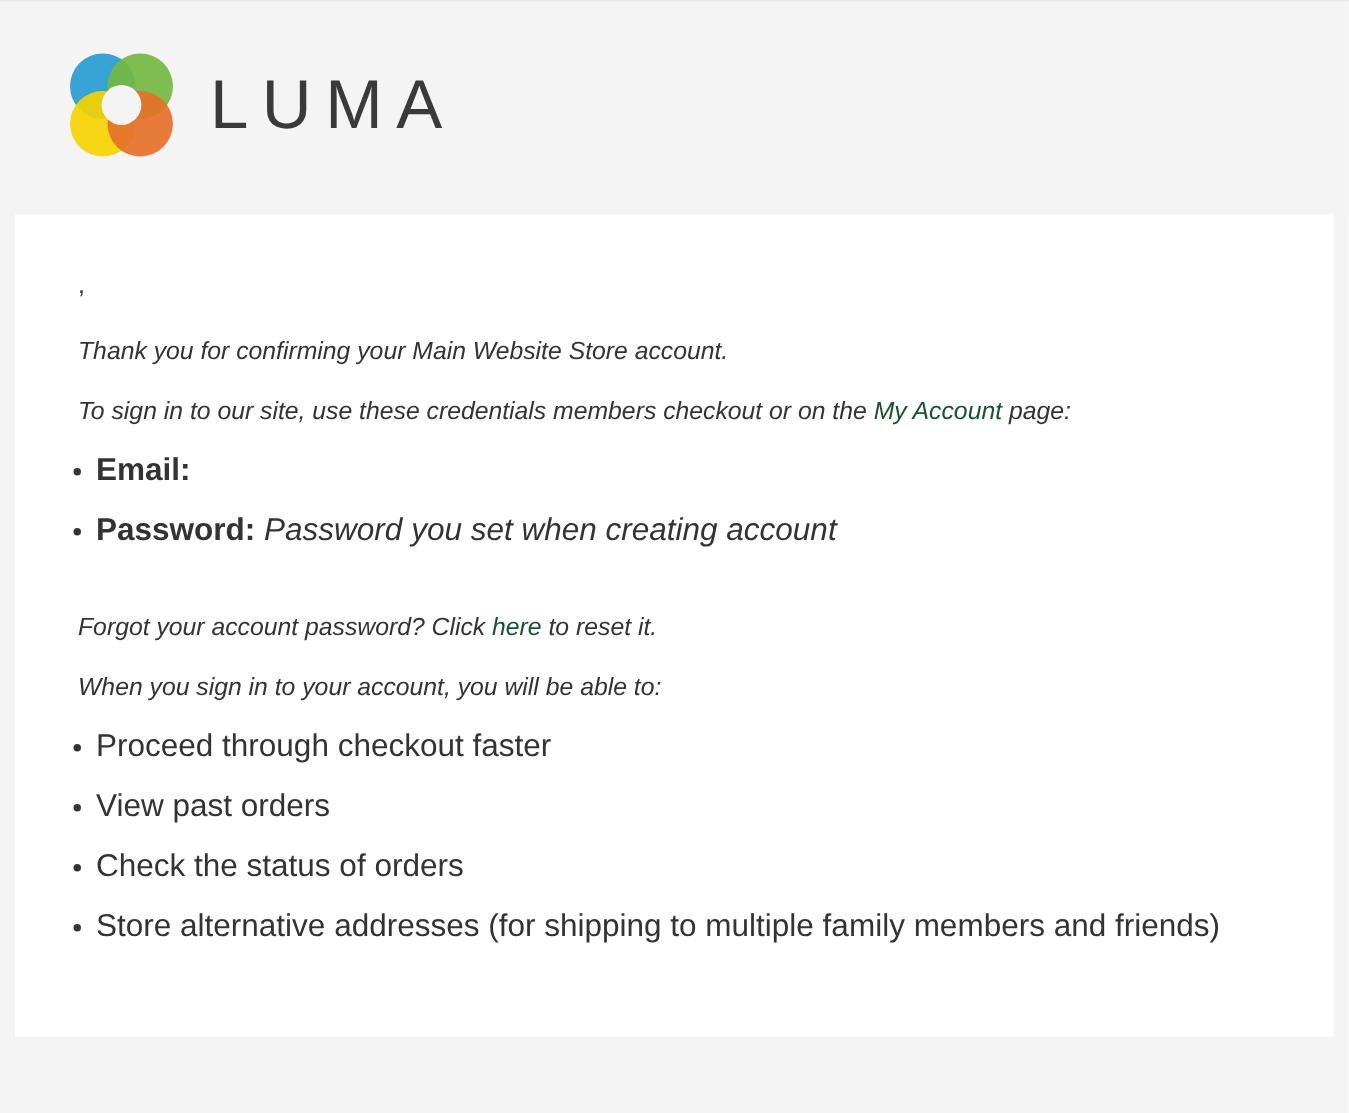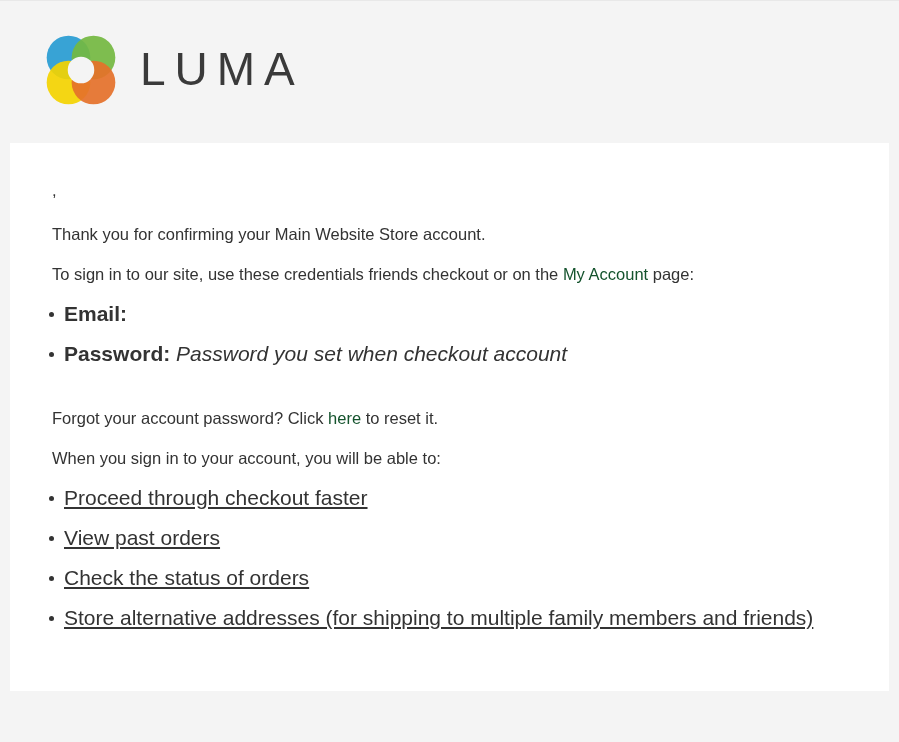--- a/index.html
+++ b/index.html
@@ -80,20 +80,21 @@
     color: #333333;
     margin: 0 0 22px 10px;
     min-height: 18px;
   }
 
   .para {
     font-size: 16.5px;
     line-height: 22px;
     color: #333333;
     margin: 0 0 18px 10px;
+    font-style: italic;
   }
 
   .para-spaced-top {
     margin-top: 42px;
   }
 
   a.inline-link {
     color: #14532d;
     text-decoration: none;
   }
@@ -132,21 +133,20 @@
     color: #333333;
   }
 
   .italic-value {
     font-style: italic;
     color: #333333;
   }
 
   .benefits-block {
     margin-top: 2px;
-    text-decoration: underline;
   }
 </style>
 </head>
 <body>
 
 <div class="email-wrapper">
 
   <div class="email-header">
     <div class="logo-row">
       <span class="logo-mark">
@@ -163,25 +163,25 @@
       <span class="logo-wordmark">LUMA</span>
     </div>
   </div>
 
   <div class="email-panel">
 
     <p class="greeting">,</p>
 
     <p class="para">Thank you for confirming your Main Website Store account.</p>
 
-    <p class="para"><span>To sign in to our site, use these credentials friends checkout or on the </span><a href="#" class="inline-link">My Account</a><span> page:</span></p>
+    <p class="para"><span>To sign in to our site, use these credentials members checkout or on the </span><a href="#" class="inline-link">My Account</a><span> page:</span></p>
 
     <ul class="cred-list">
       <li><span class="bold-label">Email:</span><span class="italic-value"></span></li>
-      <li><span class="bold-label">Password:</span> <span class="italic-value">Password you set when checkout account</span></li>
+      <li><span class="bold-label">Password:</span> <span class="italic-value">Password you set when creating account</span></li>
     </ul>
 
     <p class="para para-spaced-top"><span>Forgot your account password? Click </span><a href="#" class="inline-link">here</a><span> to reset it.</span></p>
 
     <p class="para">When you sign in to your account, you will be able to:</p>
 
     <ul class="benefits-list benefits-block">
       <li>Proceed through checkout faster</li>
       <li>View past orders</li>
       <li>Check the status of orders</li>

